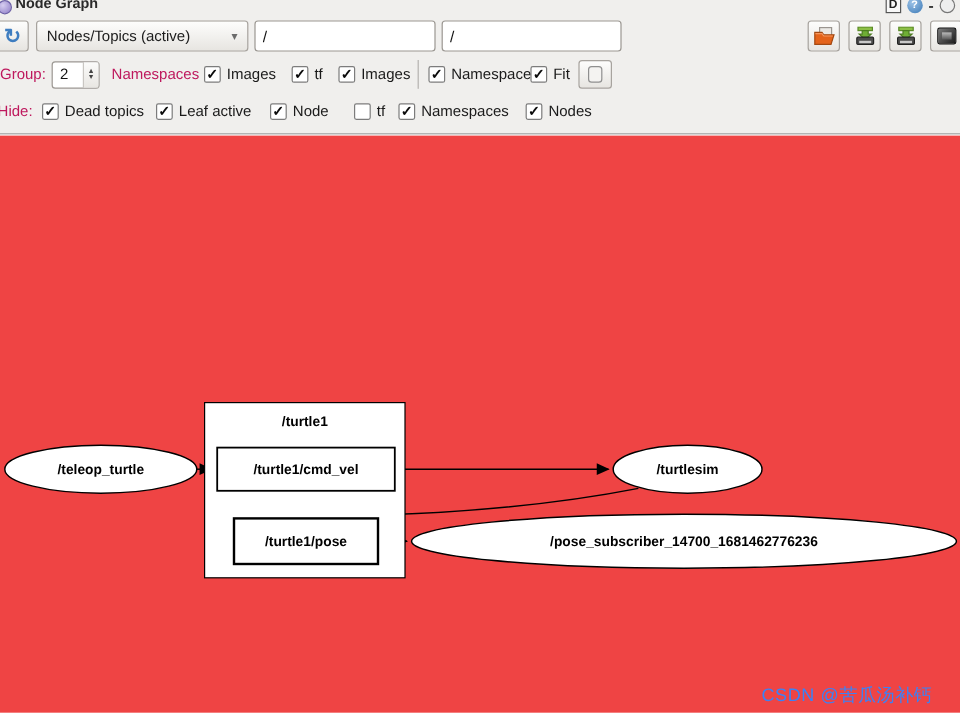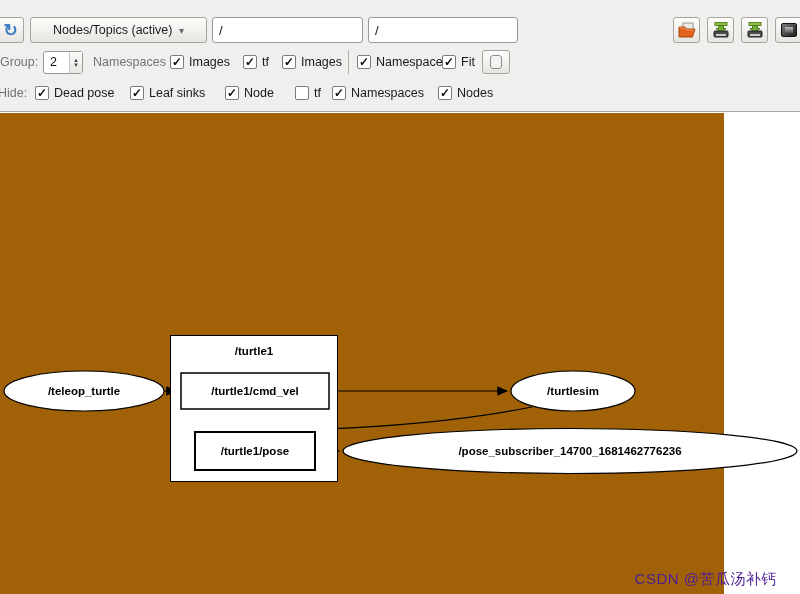--- a/index.html
+++ b/index.html
@@ -26,29 +26,29 @@
 
   
   .tbtn { position:absolute; height:26px; width:27px; border:1px solid #a7a39e; border-radius:3px;
           background:linear-gradient(#fdfdfc,#e7e5e1); display:flex; align-items:center;
           justify-content:center; cursor:pointer; }
 
   
   .refresh-glyph { color:#3e7dc0; font-size:17px; font-weight:bold; line-height:1; }
   .combo { position:absolute; left:30px; top:17px; width:177px; height:26px;
            border:1px solid #a7a39e; border-radius:3px; background:linear-gradient(#fdfdfc,#e7e5e1);
-           display:flex; align-items:center; justify-content:space-between; padding:0 22px;
+           display:flex; align-items:center; justify-content:space-between; padding:0 8px;
            font-size:12.5px; color:#1c1c1c; cursor:pointer; }
   .combo .arrow { color:#6b6b6b; font-size:10px; margin-left:6px; }
   .filter-input { position:absolute; top:17px; height:26px; border:1px solid #9b9792; border-radius:3px;
                   background:#fff; font-size:13px; color:#111; padding:0 6px;
                   font-family:"Liberation Sans", sans-serif; }
 
   
-  .opt-label { position:absolute; font-size:12.5px; color:#737373; height:22px; line-height:22px; }
+  .opt-label { position:absolute; font-size:12.5px; color:#be185d; height:22px; line-height:22px; }
   .spinbox { position:absolute; left:43px; top:51px; width:40px; height:23px; border:1px solid #9b9792;
              border-radius:3px; background:#fff; display:flex; }
   .spin-val { flex:1; font-size:12.5px; color:#111; line-height:21px; padding-left:6px; }
   .spin-arrows { width:13px; border-left:1px solid #c9c6c2; background:linear-gradient(#fbfbfa,#e8e6e2);
                  display:flex; flex-direction:column; align-items:center; justify-content:center; }
   .spin-arrows span { font-size:6px; line-height:5px; color:#444; }
   .cb { position:absolute; display:flex; align-items:center; gap:5px; height:22px;
         font-size:12.5px; color:#1a1a1a; cursor:pointer; }
   .cb .box { width:14px; height:14px; background:#fff; border:1px solid #7c7c7c; border-radius:2px;
              font-size:12px; font-weight:bold; line-height:12px; text-align:center; color:#0a0a0a; }
@@ -56,32 +56,42 @@
   .fit-view-btn { left:482px; top:50px; width:28px; height:24px; }
   .fit-view-icon { width:12px; height:14px; border:1px solid #8f8f8f; border-radius:3px; background:#f4f3f1; }
 
   
   .icon-svg { display:block; }
   .dark-square { width:16px; height:14px; border:1px solid #111; border-radius:2px;
                  background:linear-gradient(135deg,#7b7b7b,#1c1c1c); }
   .dark-square .inner { width:8px; height:6px; margin:3px auto; background:linear-gradient(#bbb,#555); }
 
   
-  .canvas { position:absolute; left:0; top:113px; width:724px; height:481px; background:#a16207;text-align:center; }
+  .canvas { position:absolute; left:0; top:113px; width:800px; height:481px; background:#ef4444;text-align:center; }
   .graph-label { font-size:11.5px; font-weight:bold; fill:#000;
                  font-family:"Liberation Sans", sans-serif; }
 
-  .watermark { position:absolute; right:23px; bottom:5px; font-size:15px; color:#4c1d95;
+  .watermark { position:absolute; right:23px; bottom:5px; font-size:15px; color:#3b82f6;
                letter-spacing:0.5px; }
 </style>
 </head>
 <body>
 
 <div class="chrome">
 
+  <div class="titlebar">
+    <span class="app-icon"></span>
+    <span class="title-text">Node Graph</span>
+    <span class="tb-right">
+      <span class="d-btn">D</span>
+      <span class="help-btn">?</span>
+      <span class="min-btn">-</span>
+      <span class="part-btn"></span>
+    </span>
+  </div>
 
   <div class="tbtn" style="left:-3px; top:17px;">
     <span class="refresh-glyph">↻</span>
   </div>
   <div class="combo">
     <span>Nodes/Topics (active)</span>
     <span class="arrow">▾</span>
   </div>
   <input class="filter-input" style="left: 212px; width: 151px;" value="/">
   <input class="filter-input" style="left: 368px; width: 150px;" value="/">
@@ -146,25 +156,25 @@
     <span class="box">✓</span>
     <span>Fit</span>
   </label>
   <div class="tbtn fit-view-btn">
     <span class="fit-view-icon"></span>
   </div>
 
   <span class="opt-label" style="left:-2px; top:82px;">Hide:</span>
   <label class="cb" style="left:35px; top:82px;">
     <span class="box">✓</span>
-    <span>Dead pose</span>
+    <span>Dead topics</span>
   </label>
   <label class="cb" style="left:130px; top:82px;">
     <span class="box">✓</span>
-    <span>Leaf sinks</span>
+    <span>Leaf active</span>
   </label>
   <label class="cb" style="left:225px; top:82px;">
     <span class="box">✓</span>
     <span>Node</span>
   </label>
   <label class="cb" style="left:295px; top:82px;">
     <span class="box"></span>
     <span>tf</span>
   </label>
   <label class="cb" style="left:332px; top:82px;">

